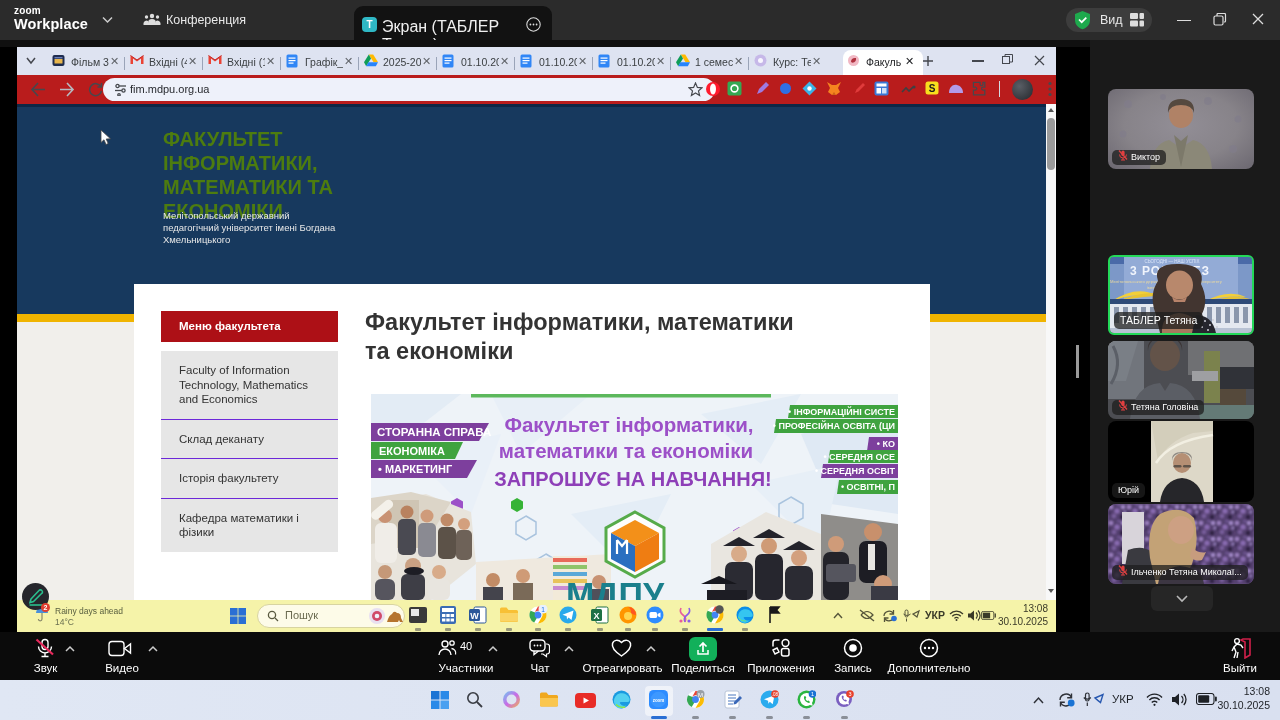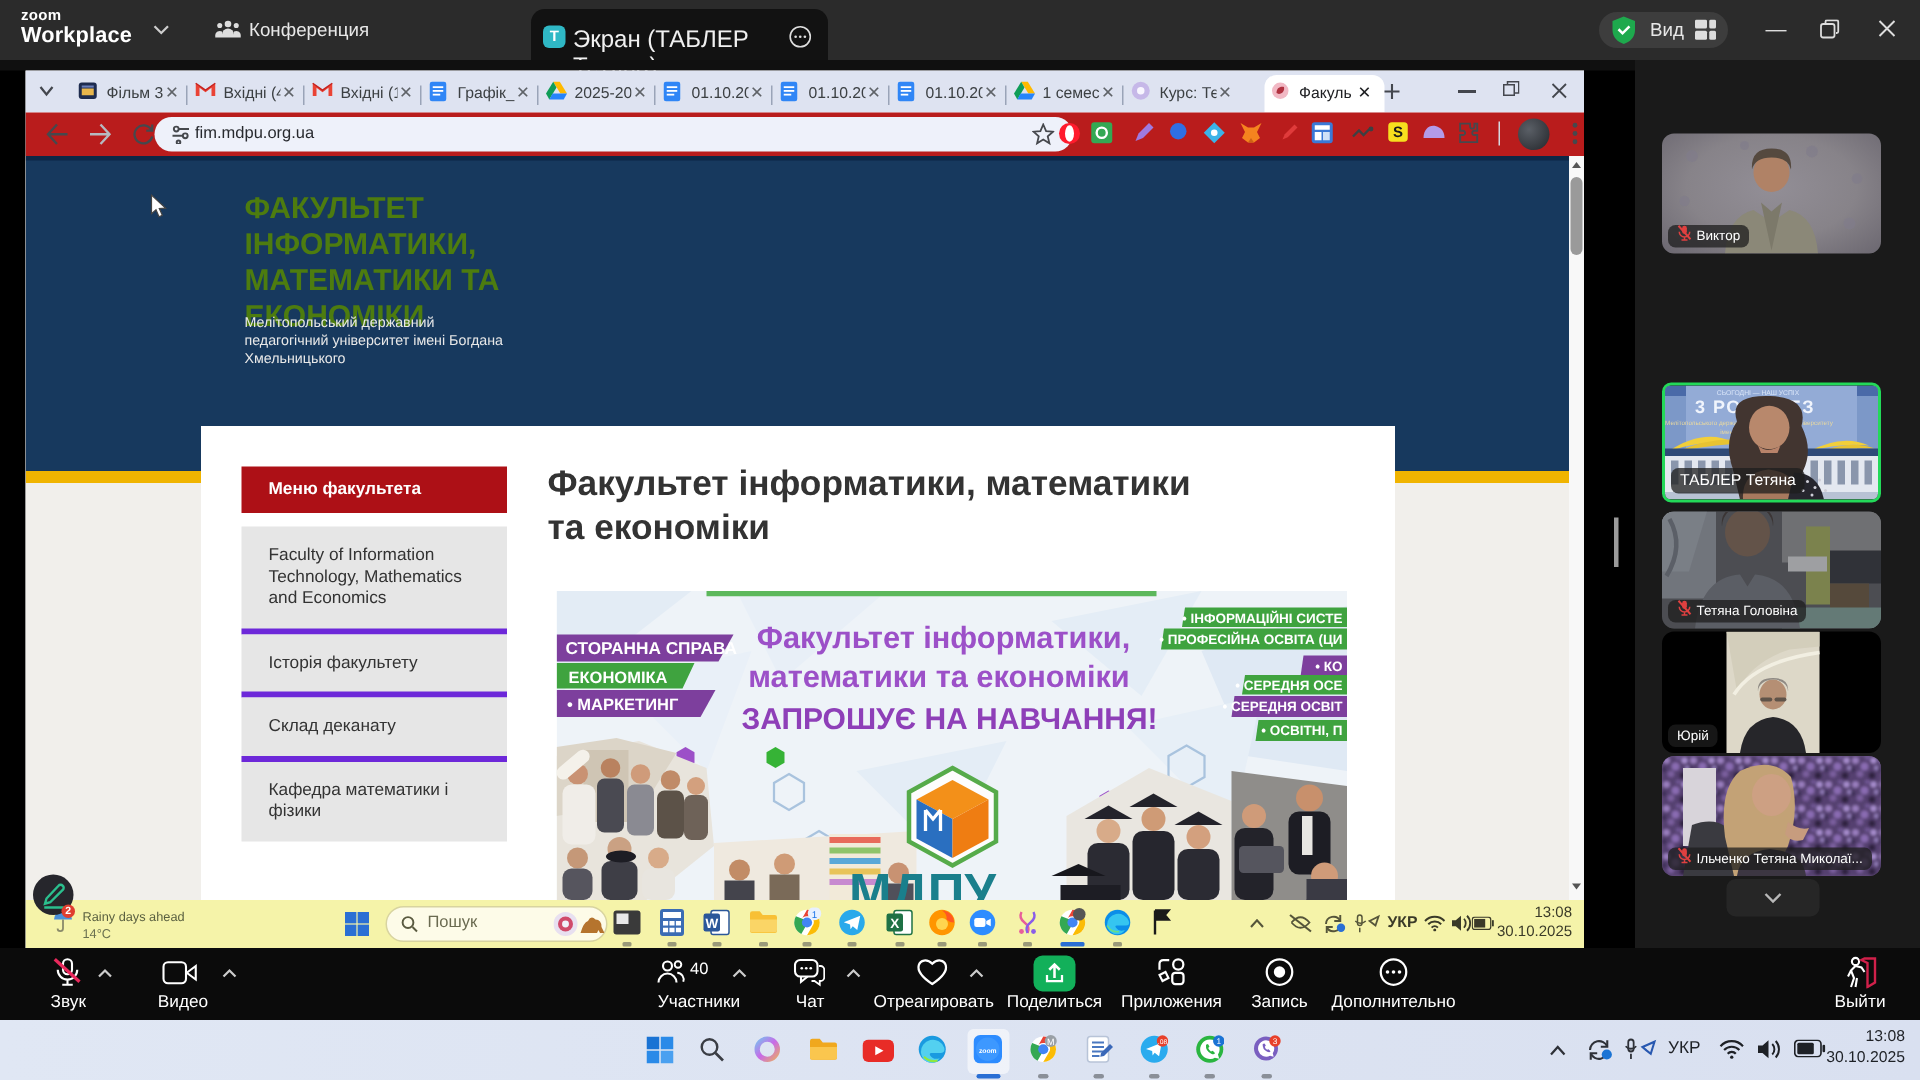--- a/index.html
+++ b/index.html
@@ -40,21 +40,21 @@
 #page { left:0; top:57px; width:1029px; height:496px; background:#f1efeb; overflow:hidden; }
 #pg-navy { position:absolute; left:0; top:0; width:1029px; height:210px; background:#17395e; }
 #pg-topline { position:absolute; left:0; top:0; width:1029px; height:3px; background:#0d2746; }
 #pg-yellow { position:absolute; left:0; top:210px; width:1029px; height:8px; background:#f0b400; }
 #pg-title { position:absolute; left:146px; top:23px; width:260px; color:#4d7c0f; font-size:20px; font-weight:bold; line-height:24px; }
 #pg-sub { position:absolute; left:146px; top:106px; width:240px; color:#e8e8e8; font-size:9.5px; line-height:12px; }
 #pg-card { position:absolute; left:117px; top:180px; width:796px; height:316px; background:#fff; }
 
 #menu-red { position:absolute; left:27px; top:27px; width:177px; height:31px; background:#ad1016; color:#fff; font-size:11.5px; font-weight:bold; line-height:31px; padding-left:18px; }
 #menu { position:absolute; left:27px; top:67px; width:177px; }
-.mitem { background:#e6e6e6; border-bottom:4px solid #6d28d9; color:#333; font-size:11.5px; line-height:14.5px; padding:12px 12px 12px 18px; }
+.mitem { background:#e6e6e6; border-bottom:1px solid #6d28d9; color:#333; font-size:11.5px; line-height:14.5px; padding:12px 12px 12px 18px; }
 
 #c-head { position:absolute; left:231px; top:24px; width:540px; color:#333; font-size:23.5px; font-weight:bold; line-height:29px; }
 #banner { position:absolute; left:237px; top:110px; width:527px; height:206px; overflow:hidden; }
 
 
 #pg-scroll { position:absolute; left:1029px; top:57px; width:10px; height:528px; background:#f8f8f8; }
 #pg-thumb { position:absolute; left:1px; top:14px; width:8px; height:52px; background:#9a9a9a; border-radius:4px; }
 
 
 #ytask { left:0; top:553px; width:1039px; height:32px; background:#f5f3a9; }
@@ -345,22 +345,22 @@
         <path d="M1 1 L1 13.5 L4 10.8 L6 15.5 L8.2 14.5 L6.2 10 L10.5 9.8 Z" fill="#fff" stroke="#444" stroke-width="0.8"></path>
       </svg>
     <div id="pg-topline"></div>
     <div id="pg-yellow"></div>
     <div id="pg-title">ФАКУЛЬТЕТ ІНФОРМАТИКИ, МАТЕМАТИКИ ТА ЕКОНОМІКИ</div>
     <div id="pg-sub">Мелітопольський державний<br>педагогічний університет імені Богдана<br>Хмельницького</div>
     <div id="pg-card">
       <div id="menu-red">Меню факультета</div>
       <div id="menu">
         <div class="mitem">Faculty of Information Technology, Mathematics and Economics</div>
+        <div class="mitem">Склад деканату</div>
         <div class="mitem">Історія факультету</div>
-        <div class="mitem">Склад деканату</div>
         <div class="mitem" style="border-bottom:none">Кафедра математики і фізики</div>
       </div>
       <div id="c-head">Факультет інформатики, математики<br>та економіки</div>
       <div id="banner"><svg width="527" height="206" viewBox="0 0 527 206">
 <rect width="527" height="206" fill="#eef3f8"></rect>
 
 <polygon points="0,0 90,0 0,70" fill="#e3ecf5"></polygon>
 <polygon points="120,0 220,0 150,60" fill="#e8eff7"></polygon>
 <polygon points="330,20 430,0 390,70" fill="#e4edf6"></polygon>
 <polygon points="430,40 527,10 527,120 460,110" fill="#dfe9f4"></polygon>

